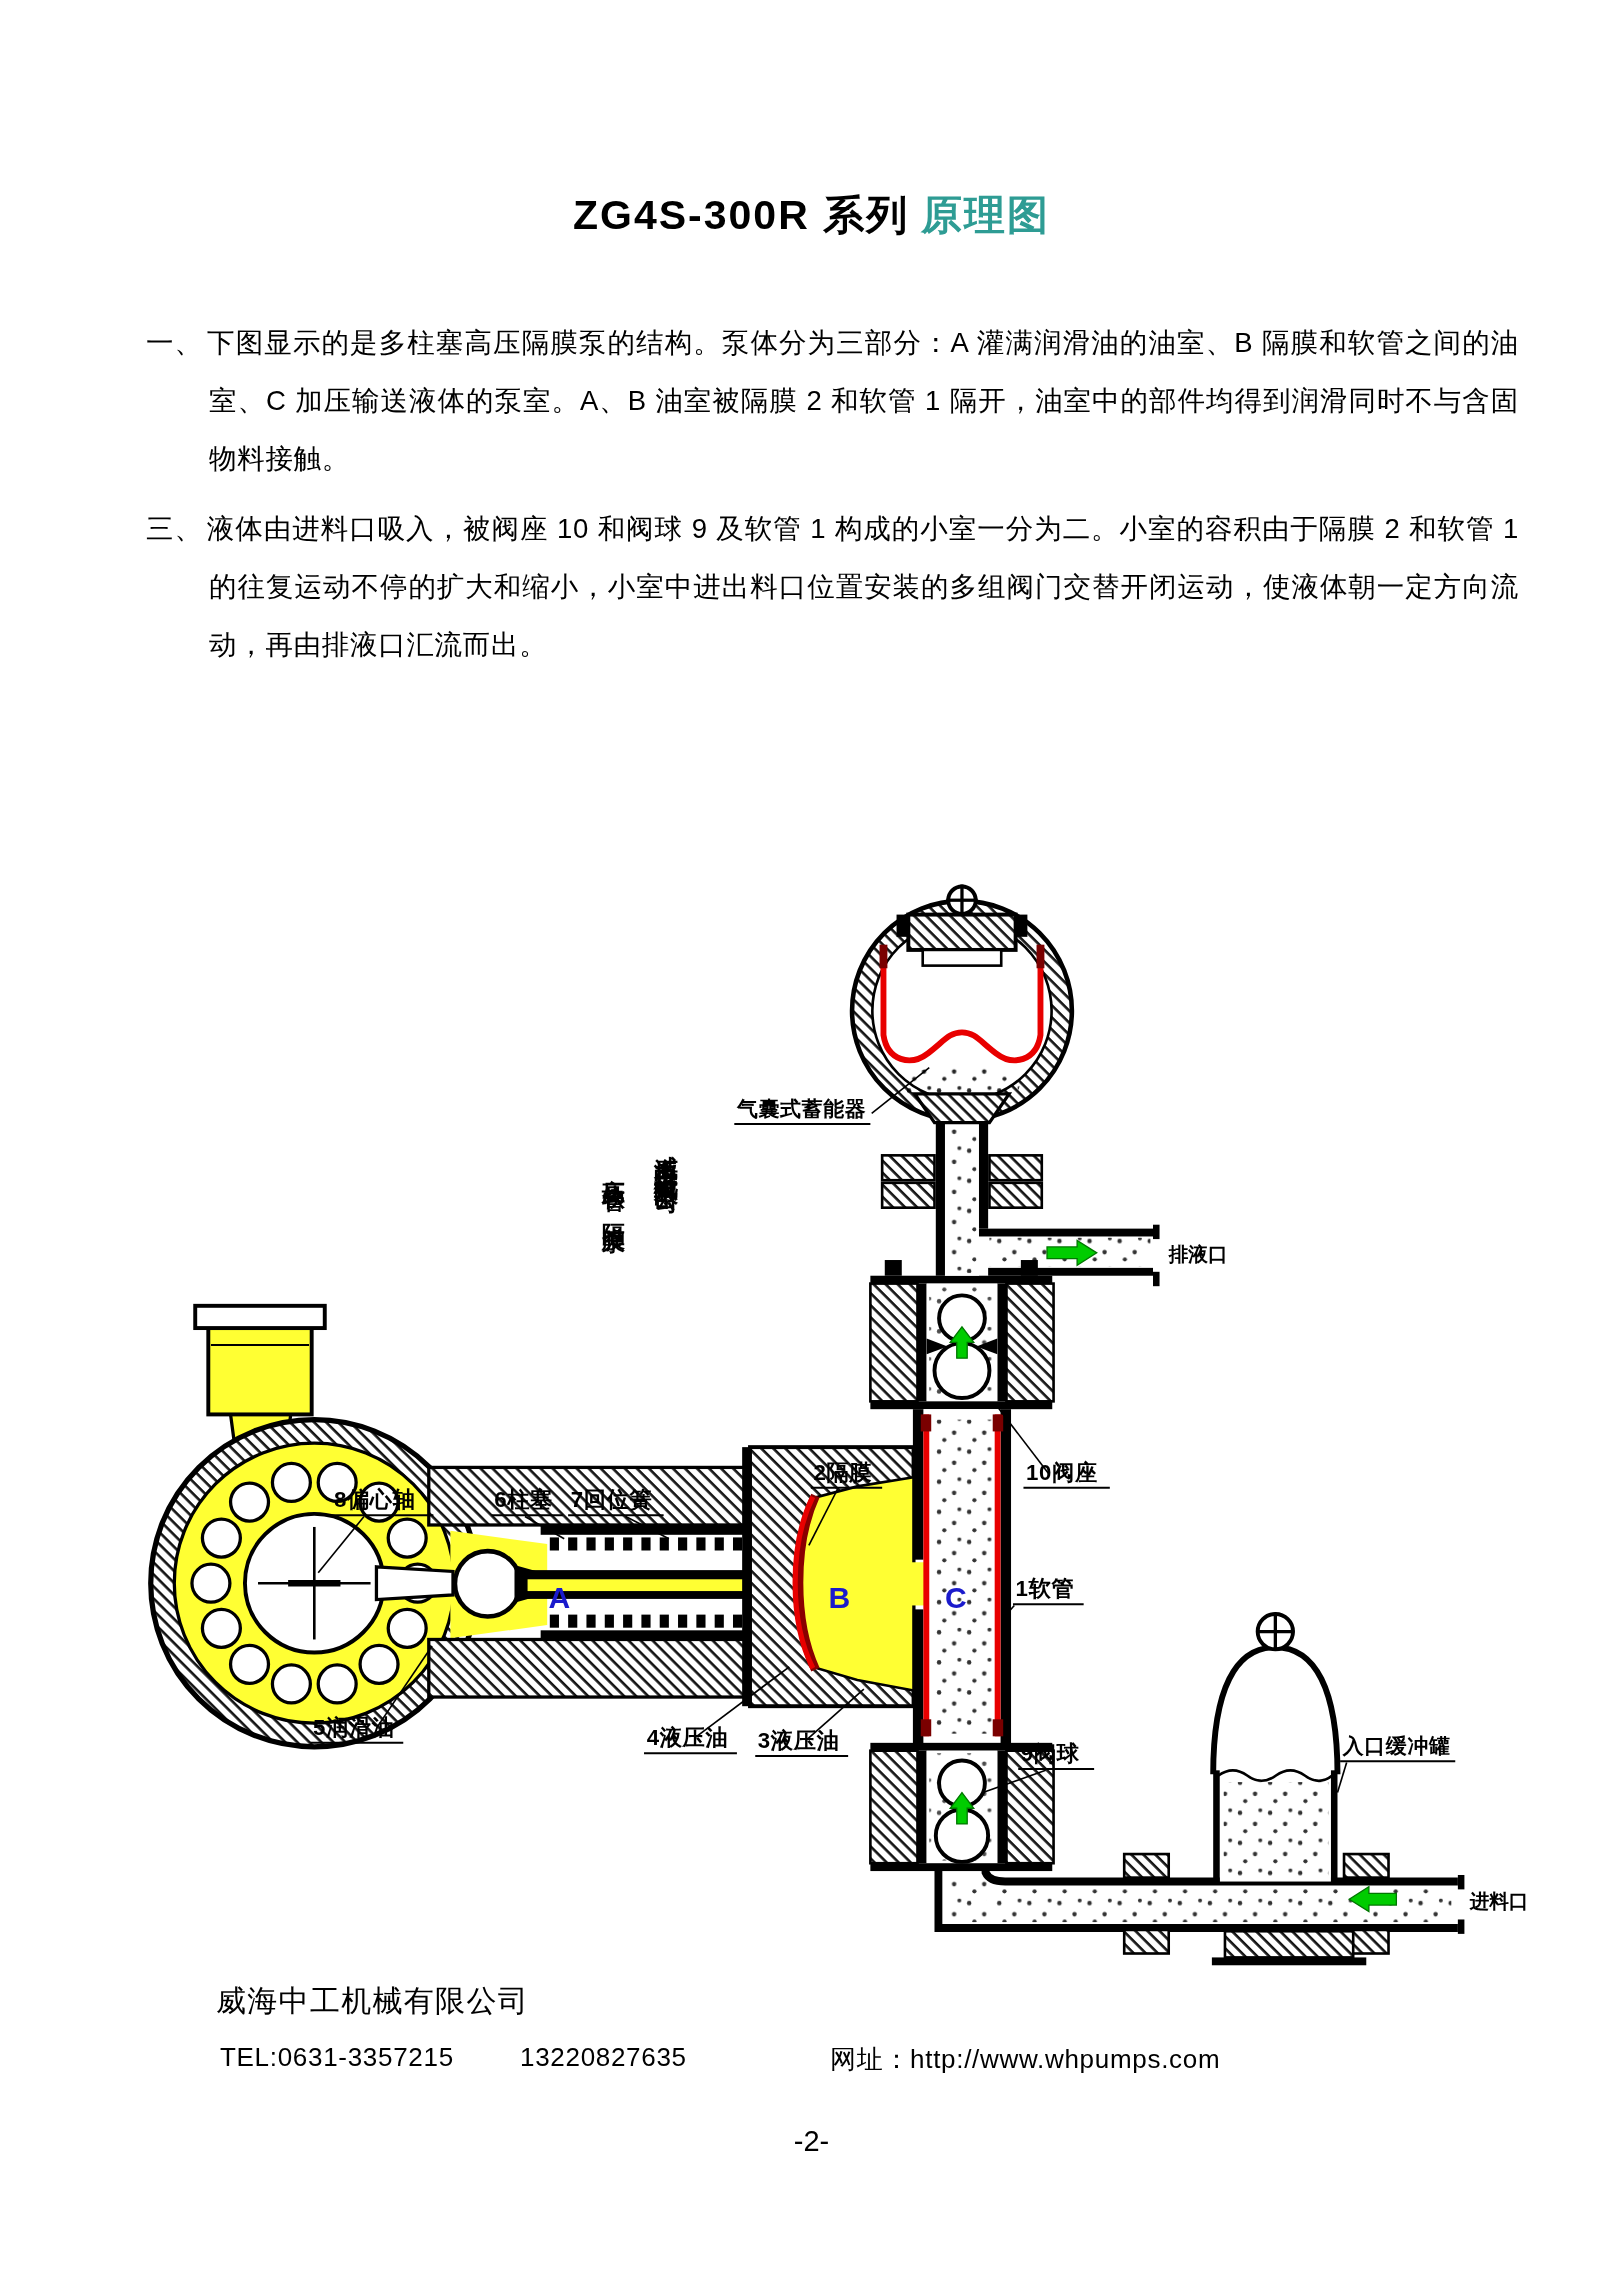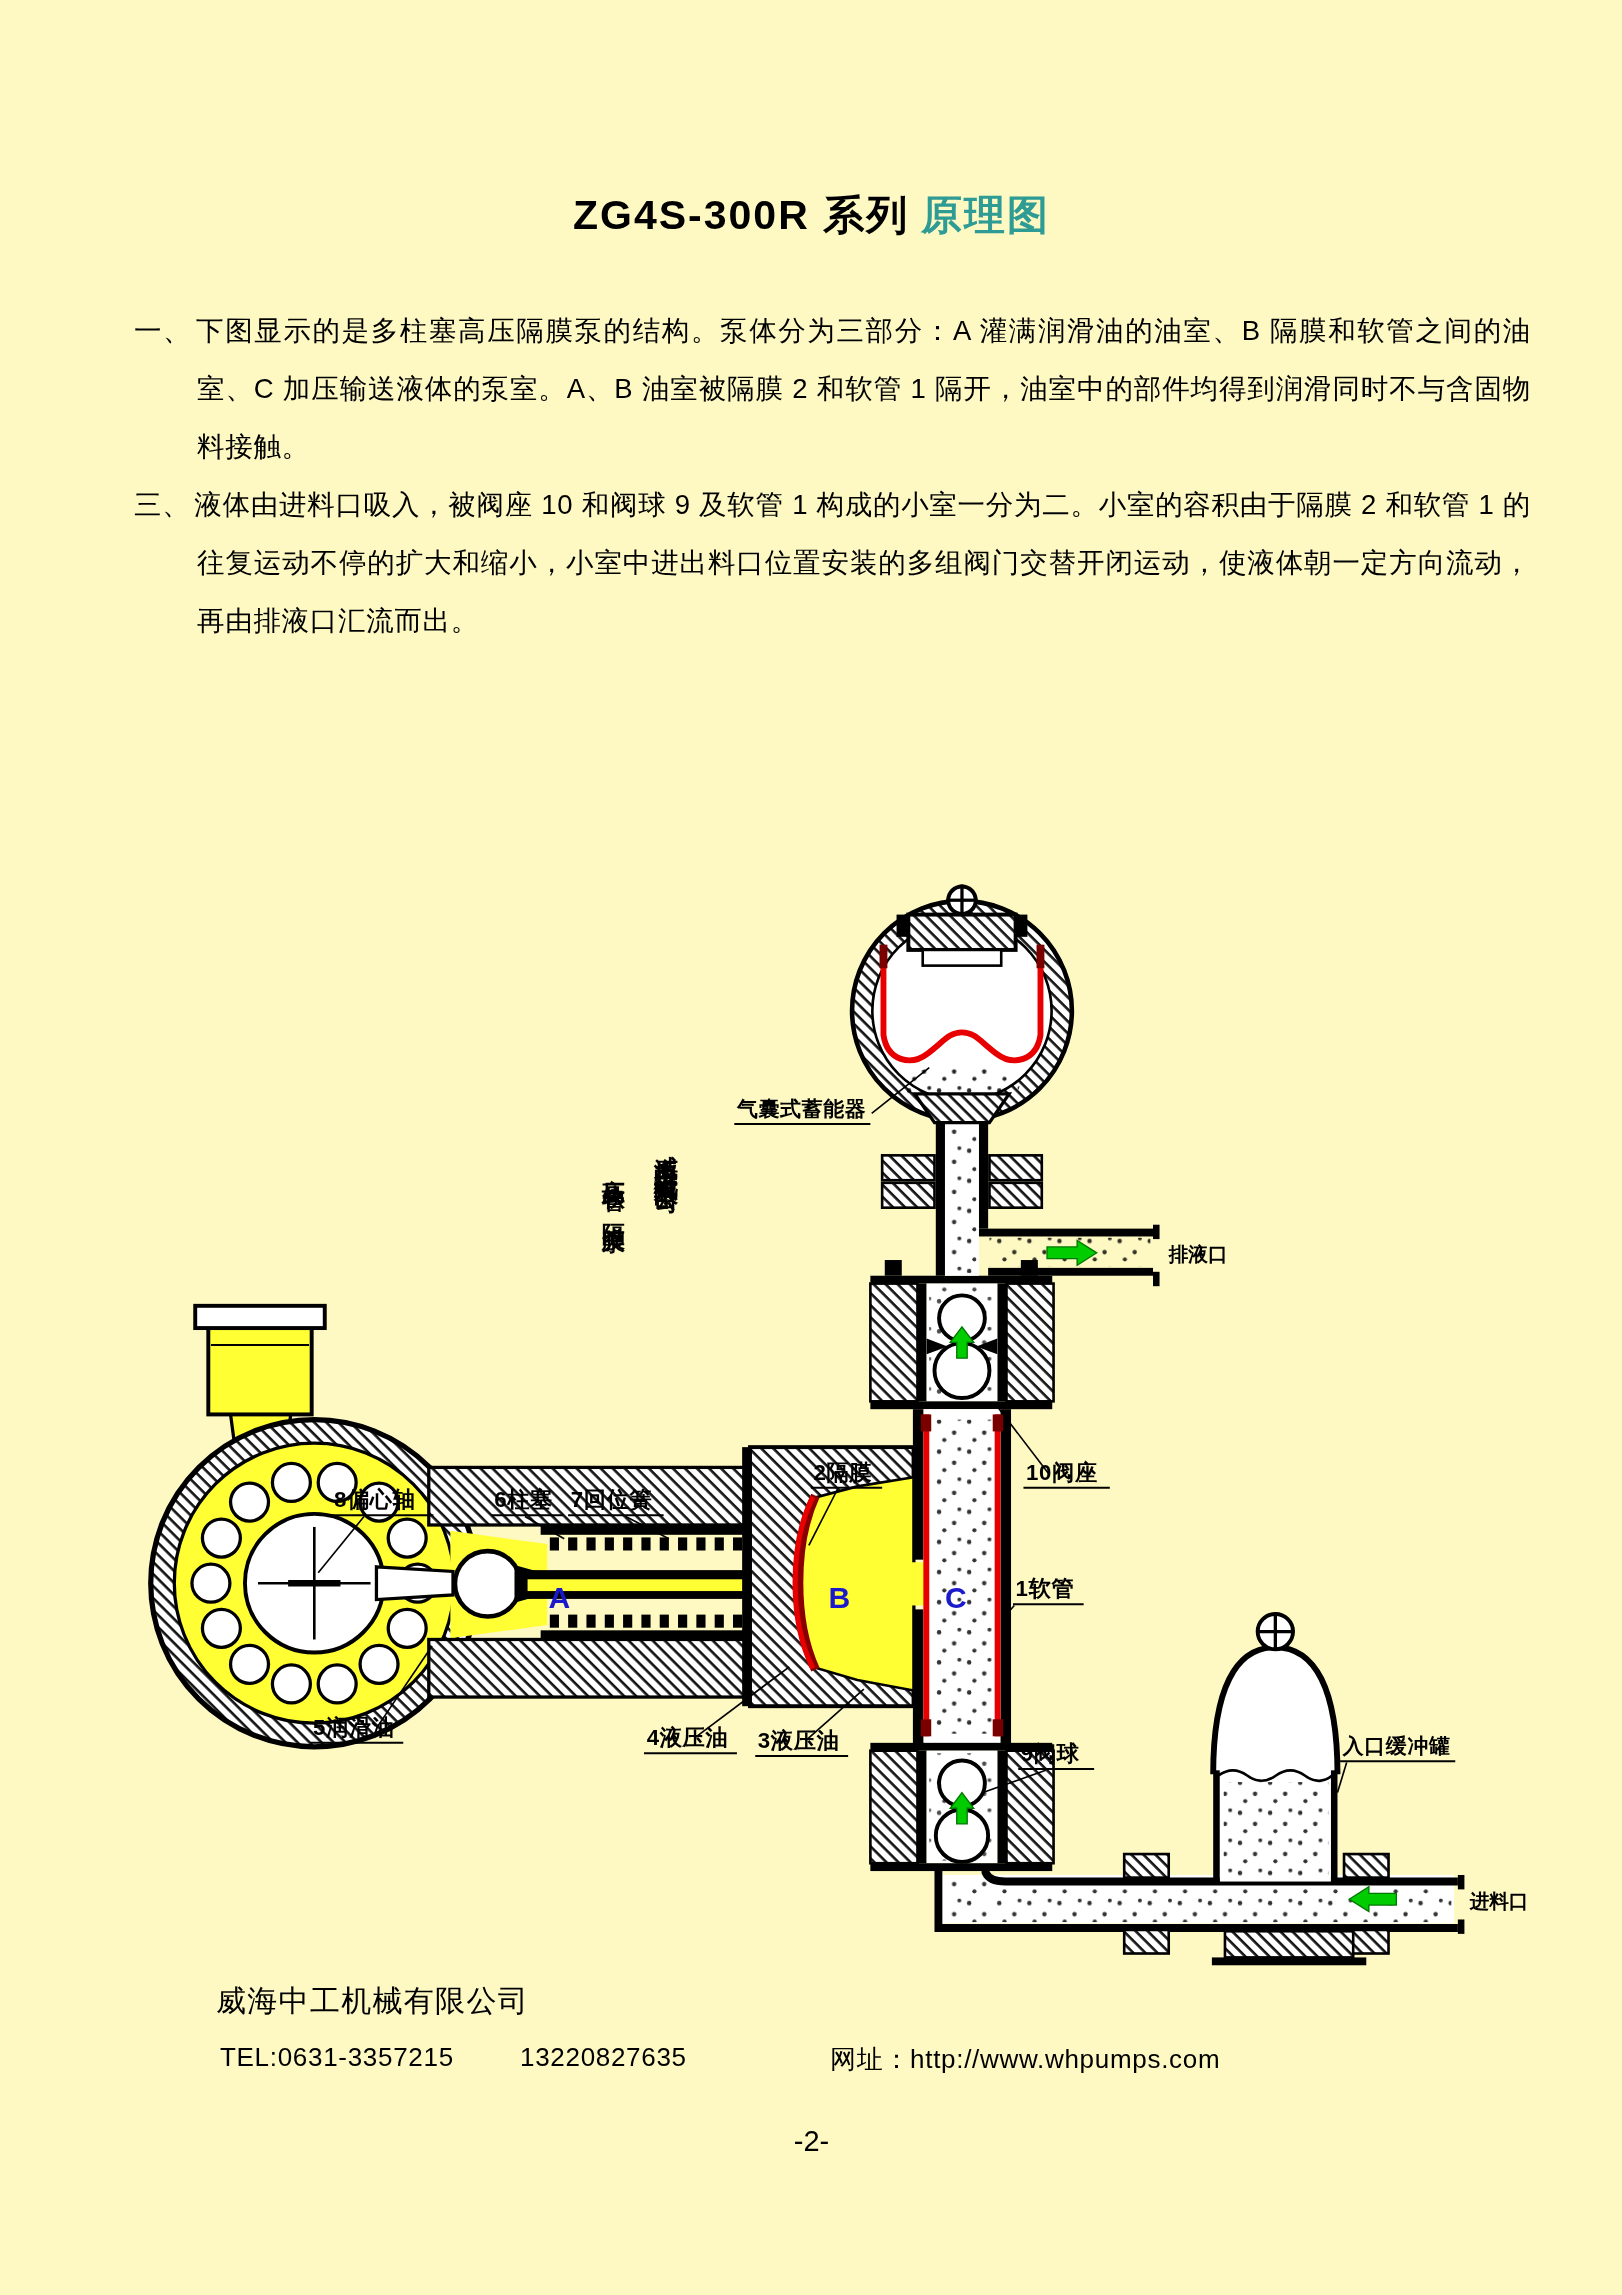--- a/index.html
+++ b/index.html
@@ -1,23 +1,23 @@
 <!DOCTYPE html>
 <html style="font-size:10.5px"><head>
 <meta charset="utf-8">
 <style>
   html,body{margin:0;padding:0;background:#888;}
-  #page{position:relative;width:1623px;height:2295px;background:#fef9c3;overflow:hidden;
+  #page{position:relative;width:1623px;height:2295px;background:#ffffff;overflow:hidden;
         font-family:"Liberation Sans","DejaVu Sans",sans-serif;color:#000;}
   #title{position:absolute;top:188px;left:0;width:1623px;text-align:center;
          font-size:41px;font-weight:600;letter-spacing:2px;white-space:nowrap;}
   #title .accent{color:#2E9C94;margin-left:11.8px;}
   #paras{position:absolute;top:302px;left:134px;width:1397px;font-size:27.5px;line-height:58px;
          text-align:justify;letter-spacing:0.7px;}
-  .para{padding-left:63px;text-indent:-63px;margin:0;}
+  .para{padding-left:63px;text-indent:-63px;margin:12px;}
   .marker{margin-right:3.9px;}
   .vtext{position:absolute;writing-mode:vertical-rl;text-orientation:upright;
          font-weight:600;letter-spacing:3.9px;white-space:nowrap;}
   #vt-company{left:650px;top:1136px;font-size:24px;}
   #vt-product{left:599px;top:1160px;font-size:23px;}
   #footer-company{position:absolute;left:216px;top:1981px;font-size:30px;letter-spacing:1.3px;}
   .fline{position:absolute;top:2042px;font-size:26px;letter-spacing:0.7px;white-space:nowrap;}
   #f-tel{left:220px;} #f-mobile{left:520px;} #f-web{left:830px;}
   #pagenum{position:absolute;top:2125px;left:0;width:1623px;text-align:center;font-size:29px;}
   svg text{font-family:"Liberation Sans","DejaVu Sans",sans-serif;}

